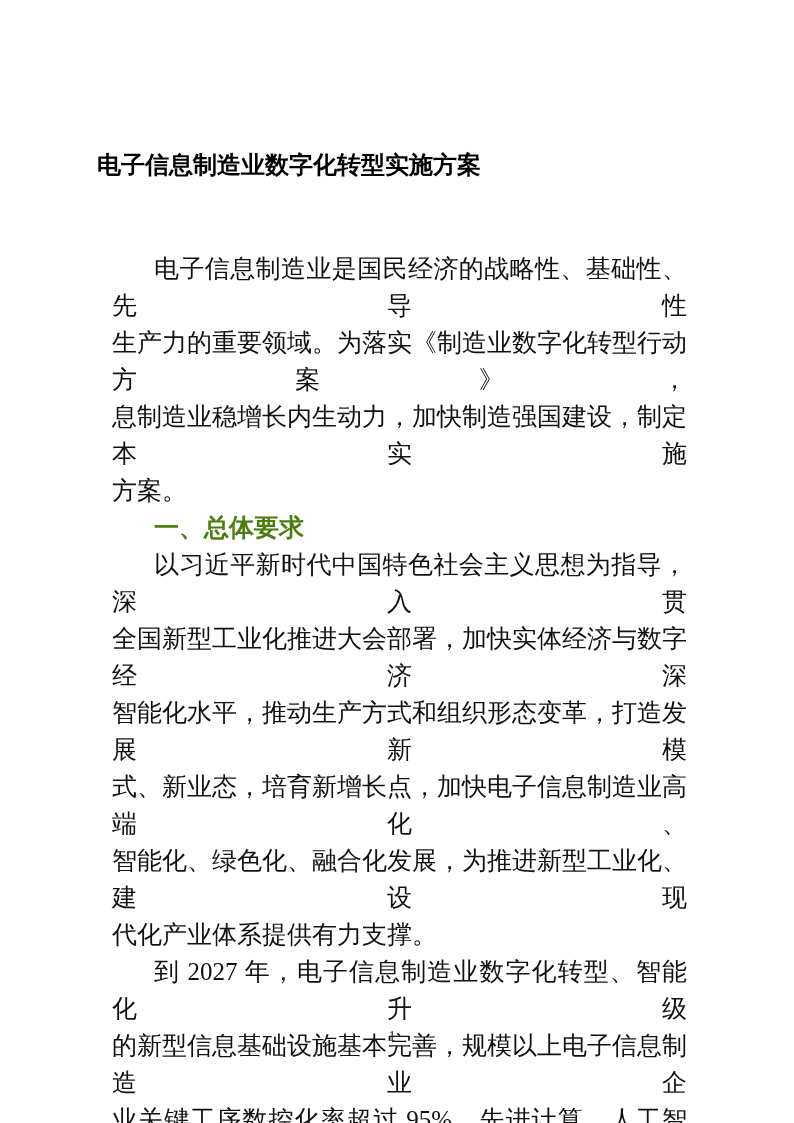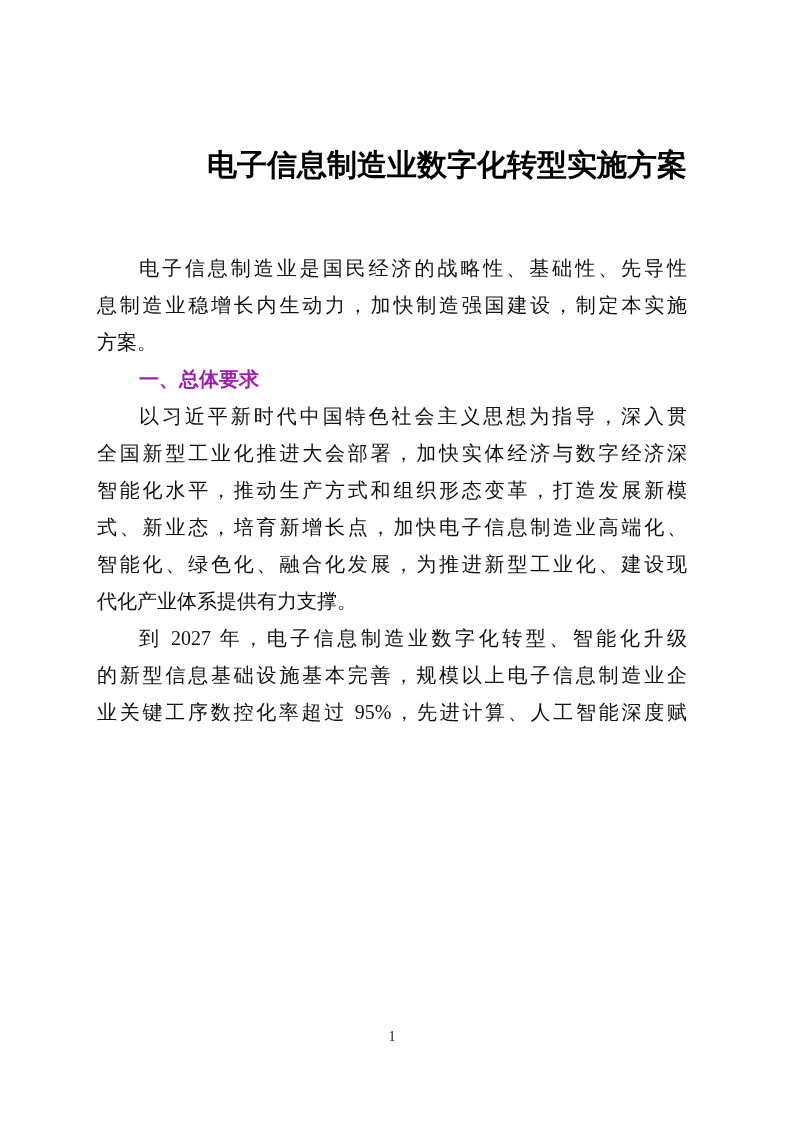--- a/index.html
+++ b/index.html
@@ -11,67 +11,69 @@
     background: #ffffff;
     overflow: hidden;
     font-family: "Liberation Serif", "DejaVu Serif", serif;
     color: #111111;
   }
   .title {
     position: absolute;
     top: 140px;
     left: 97px;
     width: 590px;
-    font-size: 30px;
+    font-size: 24px;
     line-height: 50px;
     font-weight: bold;
-    text-align: right;
+    text-align: left;
     font-family: "Liberation Serif", "DejaVu Serif", serif;
     color: #000000;
     white-space: nowrap;
   }
   .doc-body {
     position: absolute;
     top: 250px;
     left: 97px;
     width: 590px;
   }
   .line {
-    font-size: 20px;
+    font-size: 25px;
     line-height: 37px;
     text-align: justify;
     text-align-last: justify;
     color: #111111;
+    margin-left: 15px;
   }
   .line.lastline { text-align-last: left; }
   .line.indent { text-indent: 42px; }
   .line.heading {
     font-family: "Liberation Sans", "DejaVu Sans", sans-serif;
     font-weight: bold;
-    color: #a21caf;
+    color: #4d7c0f;
   }
   .page-number {
     position: absolute;
     top: 1028px;
     left: 97px;
     width: 590px;
     text-align: center;
     font-size: 14px;
     line-height: 18px;
     color: #222222;
   }
 </style>
 </head>
 <body>
 
 <div class="page">
   <h1 class="title">电子信息制造业数字化转型实施方案</h1>
 
   <div class="doc-body">
       <div class="line indent">电子信息制造业是国民经济的战略性、基础性、先导性</div>
+      <div class="line">生产力的重要领域。为落实《制造业数字化转型行动方案》，</div>
       <div class="line">息制造业稳增长内生动力，加快制造强国建设，制定本实施</div>
       <div class="line lastline">方案。</div>
       <div class="line heading indent lastline">一、总体要求</div>
       <div class="line indent">以习近平新时代中国特色社会主义思想为指导，深入贯</div>
       <div class="line">全国新型工业化推进大会部署，加快实体经济与数字经济深</div>
       <div class="line">智能化水平，推动生产方式和组织形态变革，打造发展新模</div>
       <div class="line">式、新业态，培育新增长点，加快电子信息制造业高端化、</div>
       <div class="line">智能化、绿色化、融合化发展，为推进新型工业化、建设现</div>
       <div class="line lastline">代化产业体系提供有力支撑。</div>
       <div class="line indent">到 2027 年，电子信息制造业数字化转型、智能化升级</div>

